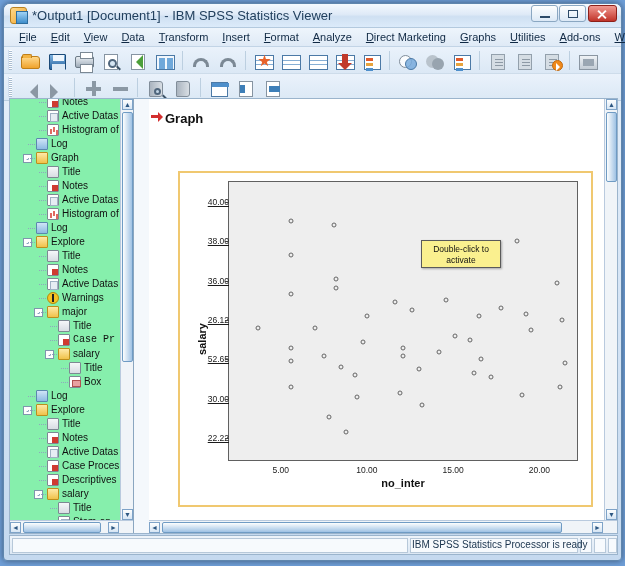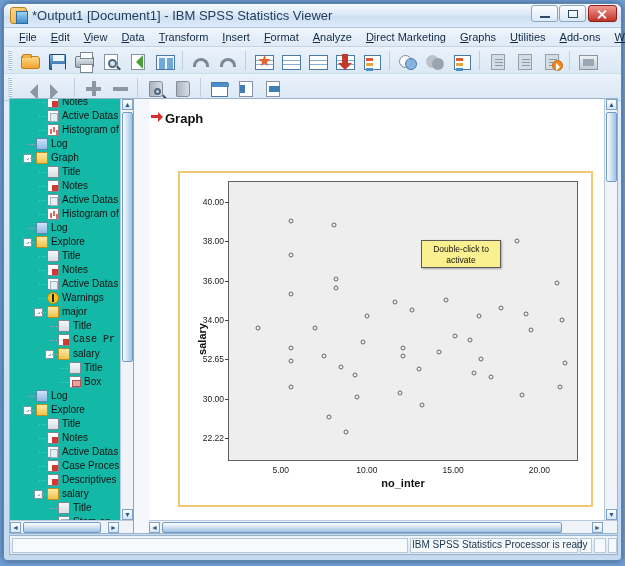--- a/index.html
+++ b/index.html
@@ -143,21 +143,21 @@
   .bigbtn:after{content:'';position:absolute;left:3px;top:3px;width:11px;height:7px;background:#9aa6b2;}
   
   #client {
     position: absolute; left: 5px; top: 94px;
     width: 609px; height: 436px;
     background: #f4f8fc;
     border: 1px solid #9bb4cc;
   }
   #outline {
     position: absolute; left: 0; top: 0; width: 124px; height: 434px;
-    background: #14b8a6; border-right: 1px solid #8aa6c0;
+    background: #86efac; border-right: 1px solid #8aa6c0;
     overflow: hidden;
   }
   #outline-inner { position: absolute; left: 0; top: -4px; width: 124px; }
   .node {
     position: relative; height: 14px; line-height: 14px;
     font-size: 10px; color: #111; white-space: nowrap;
   }
   .node .tw {
     position: absolute; left: 0; top: 3px; width: 9px; height: 9px;
     border: 1px solid #7f97ad; background: #fff; font-size: 8px;
@@ -236,22 +236,22 @@
   #chart-obj {
     position: absolute; left: 29px; top: 72px;
     width: 415px; height: 336px;
     background: #fff; border: 2px solid #f0c870;
   }
   #plot-wrap { position:absolute; left:0; top:0; width:100%; height:100%; }
   #plot-area {
     position: absolute; left: 48px; top: 8px; width: 350px; height: 280px;
     background: #eeeeee; border: 1px solid #606060;
   }
-  .ytick { position:absolute; right:100%; margin-right:5px; font-size:8.5px; color:#1a1a1a;
-    transform: translateY(-50%); white-space:nowrap; }
+  .ytick { position:absolute; right:100%; font-size:8.5px; color:#1a1a1a;
+    transform: translateY(-50%); white-space:nowrap;text-decoration:underline; }
   .ytickmark { position:absolute; right:100%; width:4px; border-top:1px solid #444; }
   .xtick { position:absolute; top:100%; margin-top:5px; font-size:8.5px; color:#1a1a1a;
     transform: translateX(-50%); white-space:nowrap; }
   #ylabel {
     position:absolute; left:6px; top:50%; font-size:11px; font-weight:bold; color:#111;
     transform: translateY(-50%) rotate(-90deg); transform-origin: center;
   }
   #xlabel {
     position:absolute; left:48px; width:350px; top:304px; text-align:center;
     font-size:11px; font-weight:bold; color:#111;
@@ -623,21 +623,21 @@
         <div id="chart-obj">
           <div id="plot-wrap">
             <div id="ylabel">salary</div>
             <div id="plot-area">
                 <div class="ytick" style="top: 256.338px;">22.22</div>
                 <div class="ytickmark" style="top: 256.338px;"></div>
                 <div class="ytick" style="top: 216.901px;">30.00</div>
                 <div class="ytickmark" style="top: 216.901px;"></div>
                 <div class="ytick" style="top: 177.465px;">52.65</div>
                 <div class="ytickmark" style="top: 177.465px;"></div>
-                <div class="ytick" style="top: 138.028px;">34.00</div>
+                <div class="ytick" style="top: 138.028px;">26.12</div>
                 <div class="ytickmark" style="top: 138.028px;"></div>
                 <div class="ytick" style="top: 98.5915px;">36.00</div>
                 <div class="ytickmark" style="top: 98.5915px;"></div>
                 <div class="ytick" style="top: 59.1549px;">38.00</div>
                 <div class="ytickmark" style="top: 59.1549px;"></div>
                 <div class="ytick" style="top: 19.7183px;">40.00</div>
                 <div class="ytickmark" style="top: 19.7183px;"></div>
                 <div class="xtick" style="left: 51.7241px;">5.00</div>
                 <div class="xtick" style="left: 137.931px;">10.00</div>
                 <div class="xtick" style="left: 224.138px;">15.00</div>

